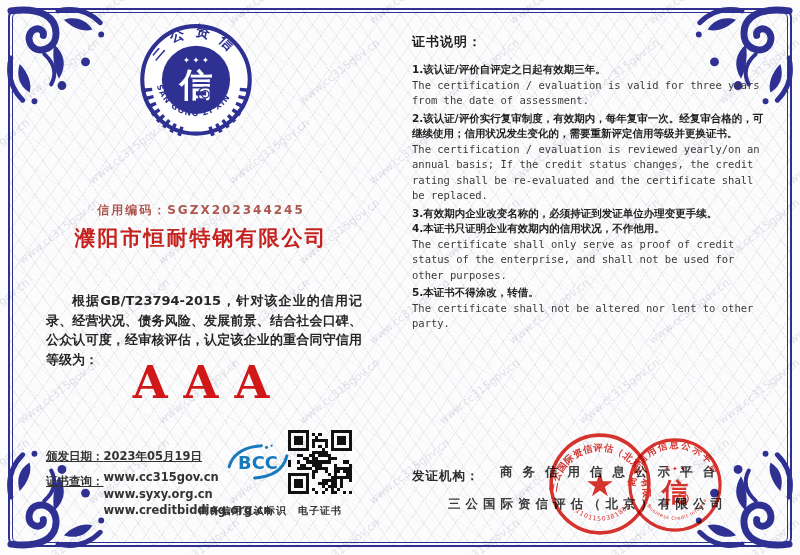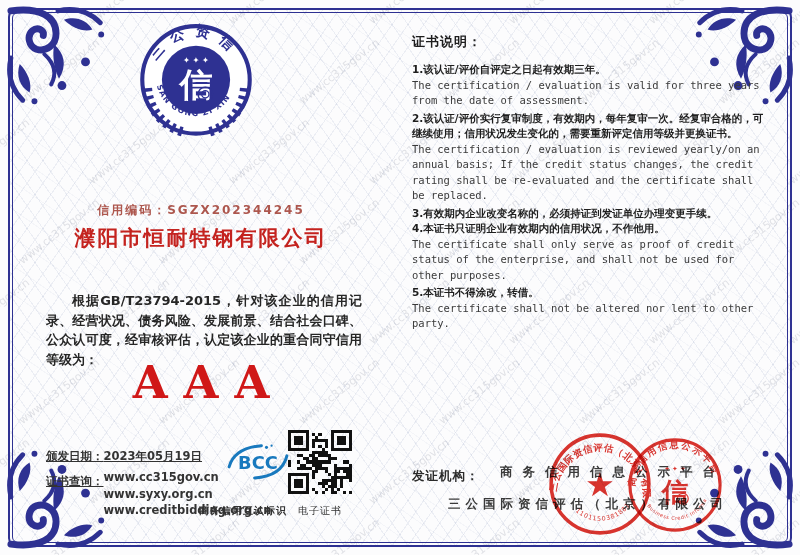--- a/index.html
+++ b/index.html
@@ -36,21 +36,21 @@
   .para{left:46px;top:291px;width:316px;font-size:13px;font-weight:bold;color:#262626;
          line-height:1.5;text-align:justify;text-indent:2em;}
   .rating{left:36px;top:356px;width:330px;text-align:center;font-size:45px;font-weight:bold;
          color:#d01818;font-family:"DejaVu Serif",serif;letter-spacing:16px;text-indent:16px;}
   .meta{left:46px;top:444px;font-size:11.5px;font-weight:bold;color:#333;line-height:25px;white-space:nowrap;}
   .meta .urls{display:inline-block;vertical-align:top;line-height:16.5px;}
   .meta-row{white-space:nowrap;text-decoration:underline;}
   .bcc{left:224px;top:438px;width:68px;height:46px;}
   .bcc-caption{left:192px;top:504px;width:102px;text-align:center;font-size:10px;font-weight:bold;color:#333;letter-spacing:1px;}
   .qr{left:288px;top:430px;width:64px;height:64px;}
-  .qr-caption{left:288px;top:504px;width:64px;text-align:center;font-size:10px;font-weight:normal;color:#333;letter-spacing:1px;}
+  .qr-caption{left:288px;top:504px;width:64px;text-align:center;font-size:10px;font-weight:bold;color:#333;letter-spacing:1px;}
   
   .notes-title{left:412px;top:33px;font-size:13px;font-weight:bold;color:#1e1e1e;letter-spacing:1px;}
   .notes{left:412px;top:62px;width:354px;font-size:10.5px;line-height:15.5px;color:#222;}
   .note-zh{font-weight:bold;color:#1e1e1e;}
   .note-en{font-family:"DejaVu Sans Mono",monospace;color:#3a3a3a;margin-bottom:2px;}
   .issuer-label{left:412px;top:468px;font-size:12.5px;font-weight:bold;color:#2a2a2a;letter-spacing:1px;}
   .issuer-line1{left:500px;top:464px;width:245px;font-size:12.5px;font-weight:bold;color:#3a3a3a;
         letter-spacing:10px;white-space:nowrap;}
   .issuer-line2{left:448px;top:496px;width:312px;font-size:12.5px;font-weight:bold;color:#3a3a3a;
         letter-spacing:5px;white-space:nowrap;}

